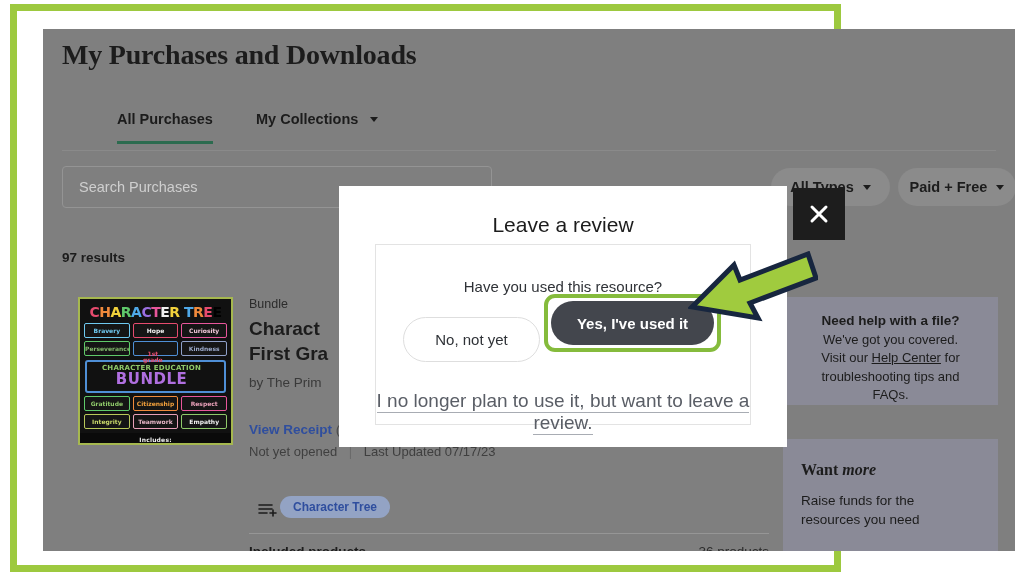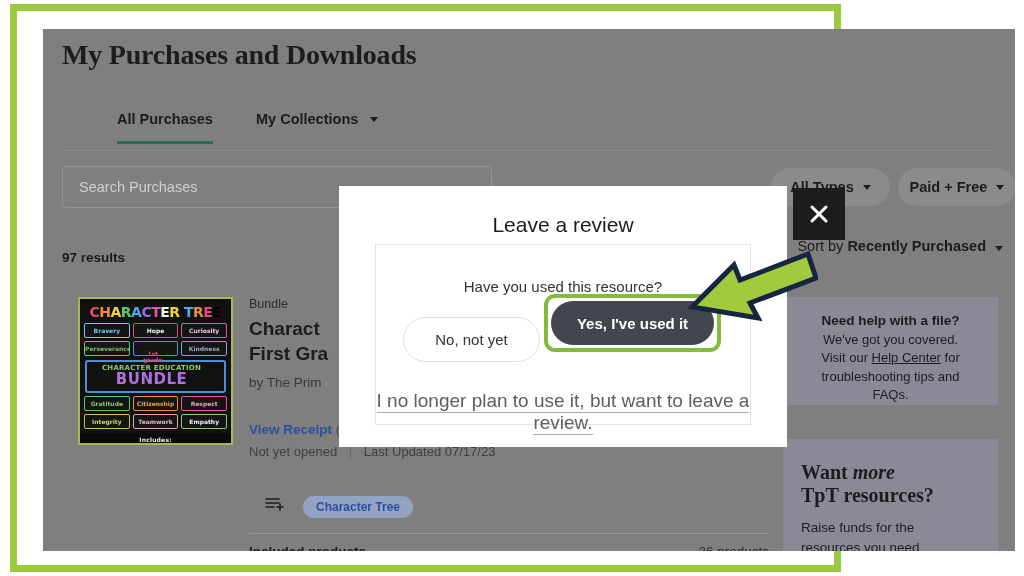--- a/index.html
+++ b/index.html
@@ -215,21 +215,21 @@
 
   #receipt-row { position: absolute; left: 206px; top: 393px; font-size: 13.5px; white-space: nowrap; }
   #receipt-link { color: #2f4e9e; font-weight: bold; }
   .receipt-rest { color: #4a4a4a; }
   #meta-row { position: absolute; left: 206px; top: 415px; font-size: 13px; color: #3f3f3f; }
   #report-row {
     position: absolute; left: 578px; top: 400px;
     font-size: 12.5px; color: #4a4a4a; display: flex; align-items: center; gap: 7px;
   }
 
-  #tag-row { position: absolute; left: 222px; top: 467px; display: flex; align-items: flex-start; gap: 18px; }
+  #tag-row { position: absolute; left: 215px; top: 467px; display: flex; align-items: flex-end; gap: 2px; }
   #tag-chip {
     background: #93a3c4; color: #2f4e9e;
     font-size: 12px; font-weight: bold;
     border-radius: 11px; padding: 4px 13px;
   }
 
   #included-sep {
     position: absolute; left: 206px; top: 504px; width: 520px;
     border-top: 1px solid #969696;
   }
@@ -239,21 +239,21 @@
   
   .rail-card { position: absolute; left: 740px; width: 215px; background: #8a8a97; }
   #rail-help { top: 268px; height: 108px; padding: 16px 14px; text-align: center; }
   #rail-help .h { font-size: 13.5px; font-weight: bold; color: #1c1c1c; margin-bottom: 3px; }
   #rail-help .b { font-size: 13px; color: #1c1c1c; line-height: 1.42; }
   #rail-help .lnk { text-decoration: underline; }
 
   #rail-promo { top: 410px; height: 145px; padding: 22px 18px; }
   #rail-promo .pt {
     font-family: "Liberation Serif", serif; font-weight: bold;
-    font-size: 20px; color: #1c1c1c; line-height: 1.16;
+    font-size: 16px; color: #1c1c1c; line-height: 1.16;
   }
   #rail-promo .pt em { font-style: italic; }
   #rail-promo .pb { margin-top: 11px; font-size: 13.5px; color: #1c1c1c; line-height: 1.42; }
 
   
   #modal {
     position: absolute;
     left: 296px; top: 157px;
     width: 448px; height: 261px;
     background: #ffffff;
@@ -340,24 +340,20 @@
     <div class="filter-pill" id="filter-all-types">
       <span>All Types</span>
         <span class="pill-caret"></span>
     </div>
     <div class="filter-pill" id="filter-paid-free">
       <span>Paid + Free</span>
         <span class="pill-caret"></span>
     </div>
 
     <div id="results-count">97 results</div>
-    <div id="sort-row">
-      <span class="sort-label">Sort by</span>
-      <span class="sort-value">Recently Purchased</span><span class="pill-caret"></span>
-    </div>
 
     <div id="product-thumb">
       <div id="tt-title">
         <span>C</span><span>H</span><span>A</span><span>R</span><span>A</span><span>C</span><span>T</span><span>E</span><span>R</span><span>&nbsp;</span><span>T</span><span>R</span><span>E</span><span>E</span>
       </div>
       <div class="tt-row">
         <div class="tt-chip" style="color:#6fc9f0;border:1px solid #6fc9f0">Bravery</div>
         <div class="tt-chip" style="color:#f0f0f0;border:1px solid #e64b6e">Hope</div>
         <div class="tt-chip" style="color:#f0c8d8;border:1px solid #e8569b">Curiosity</div>
       </div>
@@ -437,21 +433,20 @@
         <span>We've got you covered.</span><br>
         <span>Visit our </span><span class="lnk">Help Center</span><span> for</span><br>
         <span>troubleshooting tips and</span><br>
         <span>FAQs.</span>
       </div>
     </div>
 
     <div class="rail-card" id="rail-promo">
       <div class="pt">
         <span>Want </span><em>more</em><br>
-        <span>TpT resources?</span>
       </div>
       <div class="pb">
         <span>Raise funds for the</span><br>
         <span>resources you need</span><br>
         
       </div>
     </div>
 
     <div id="modal">
       <div id="modal-title">Leave a review</div>

